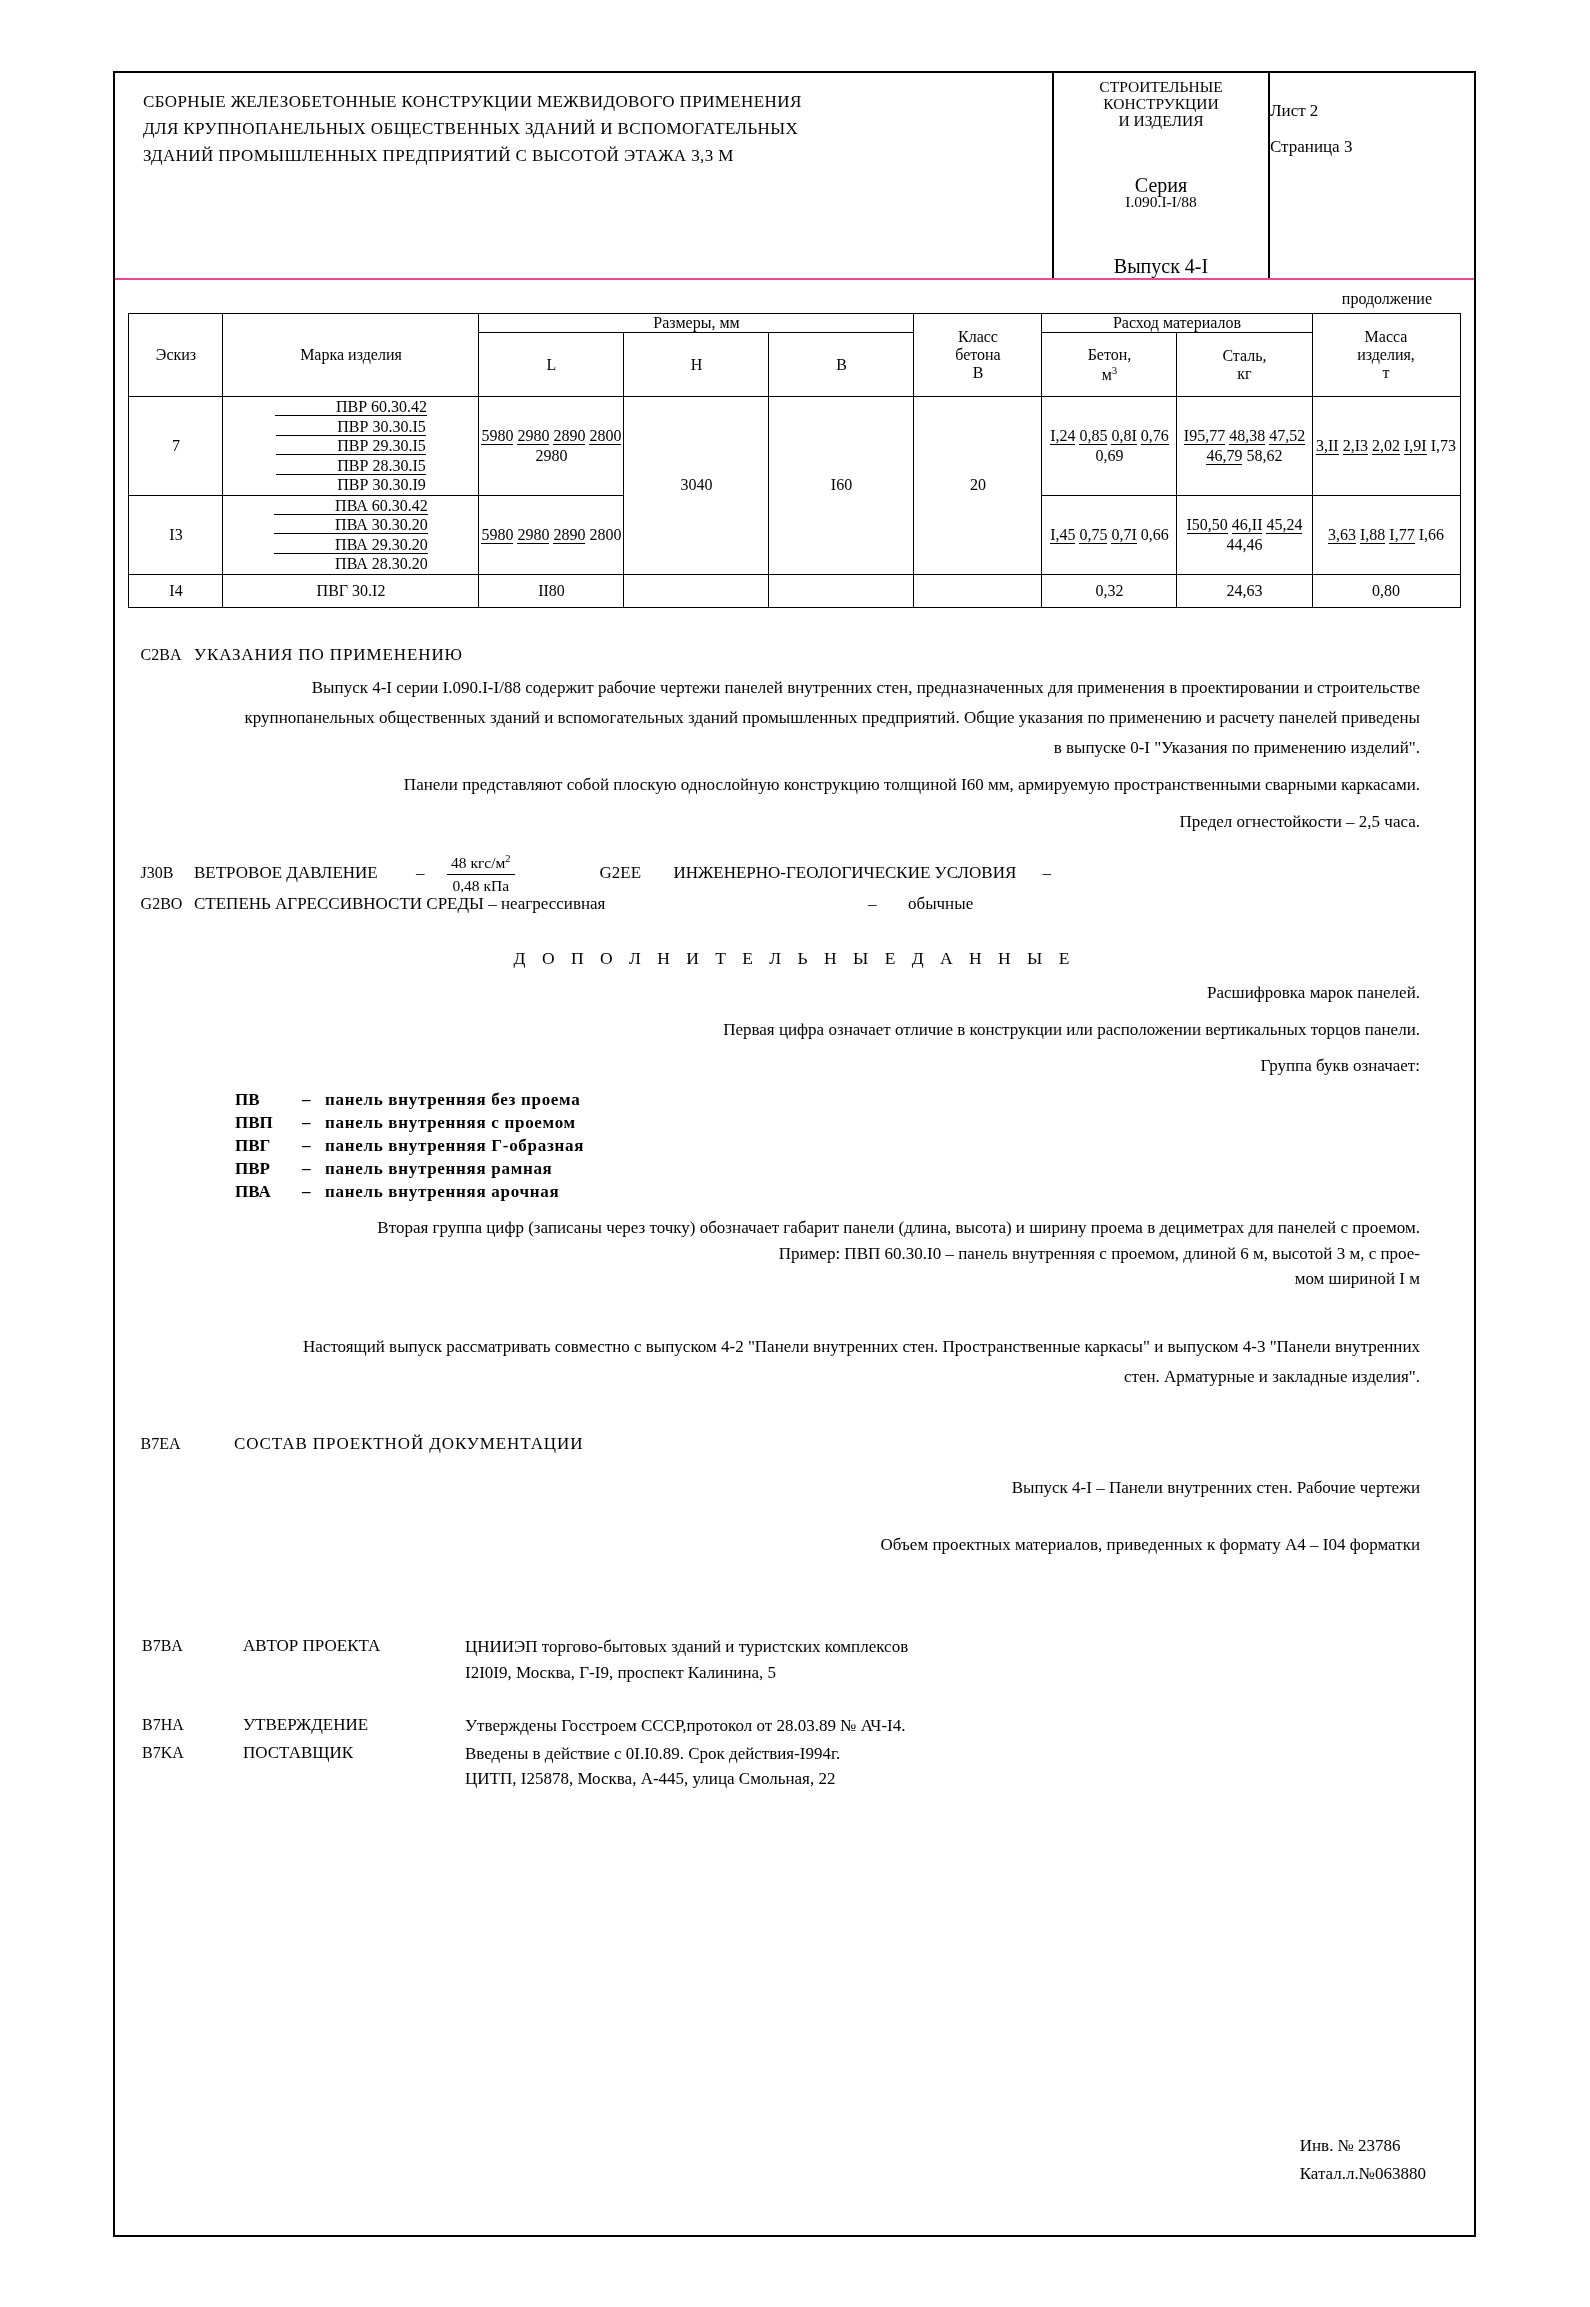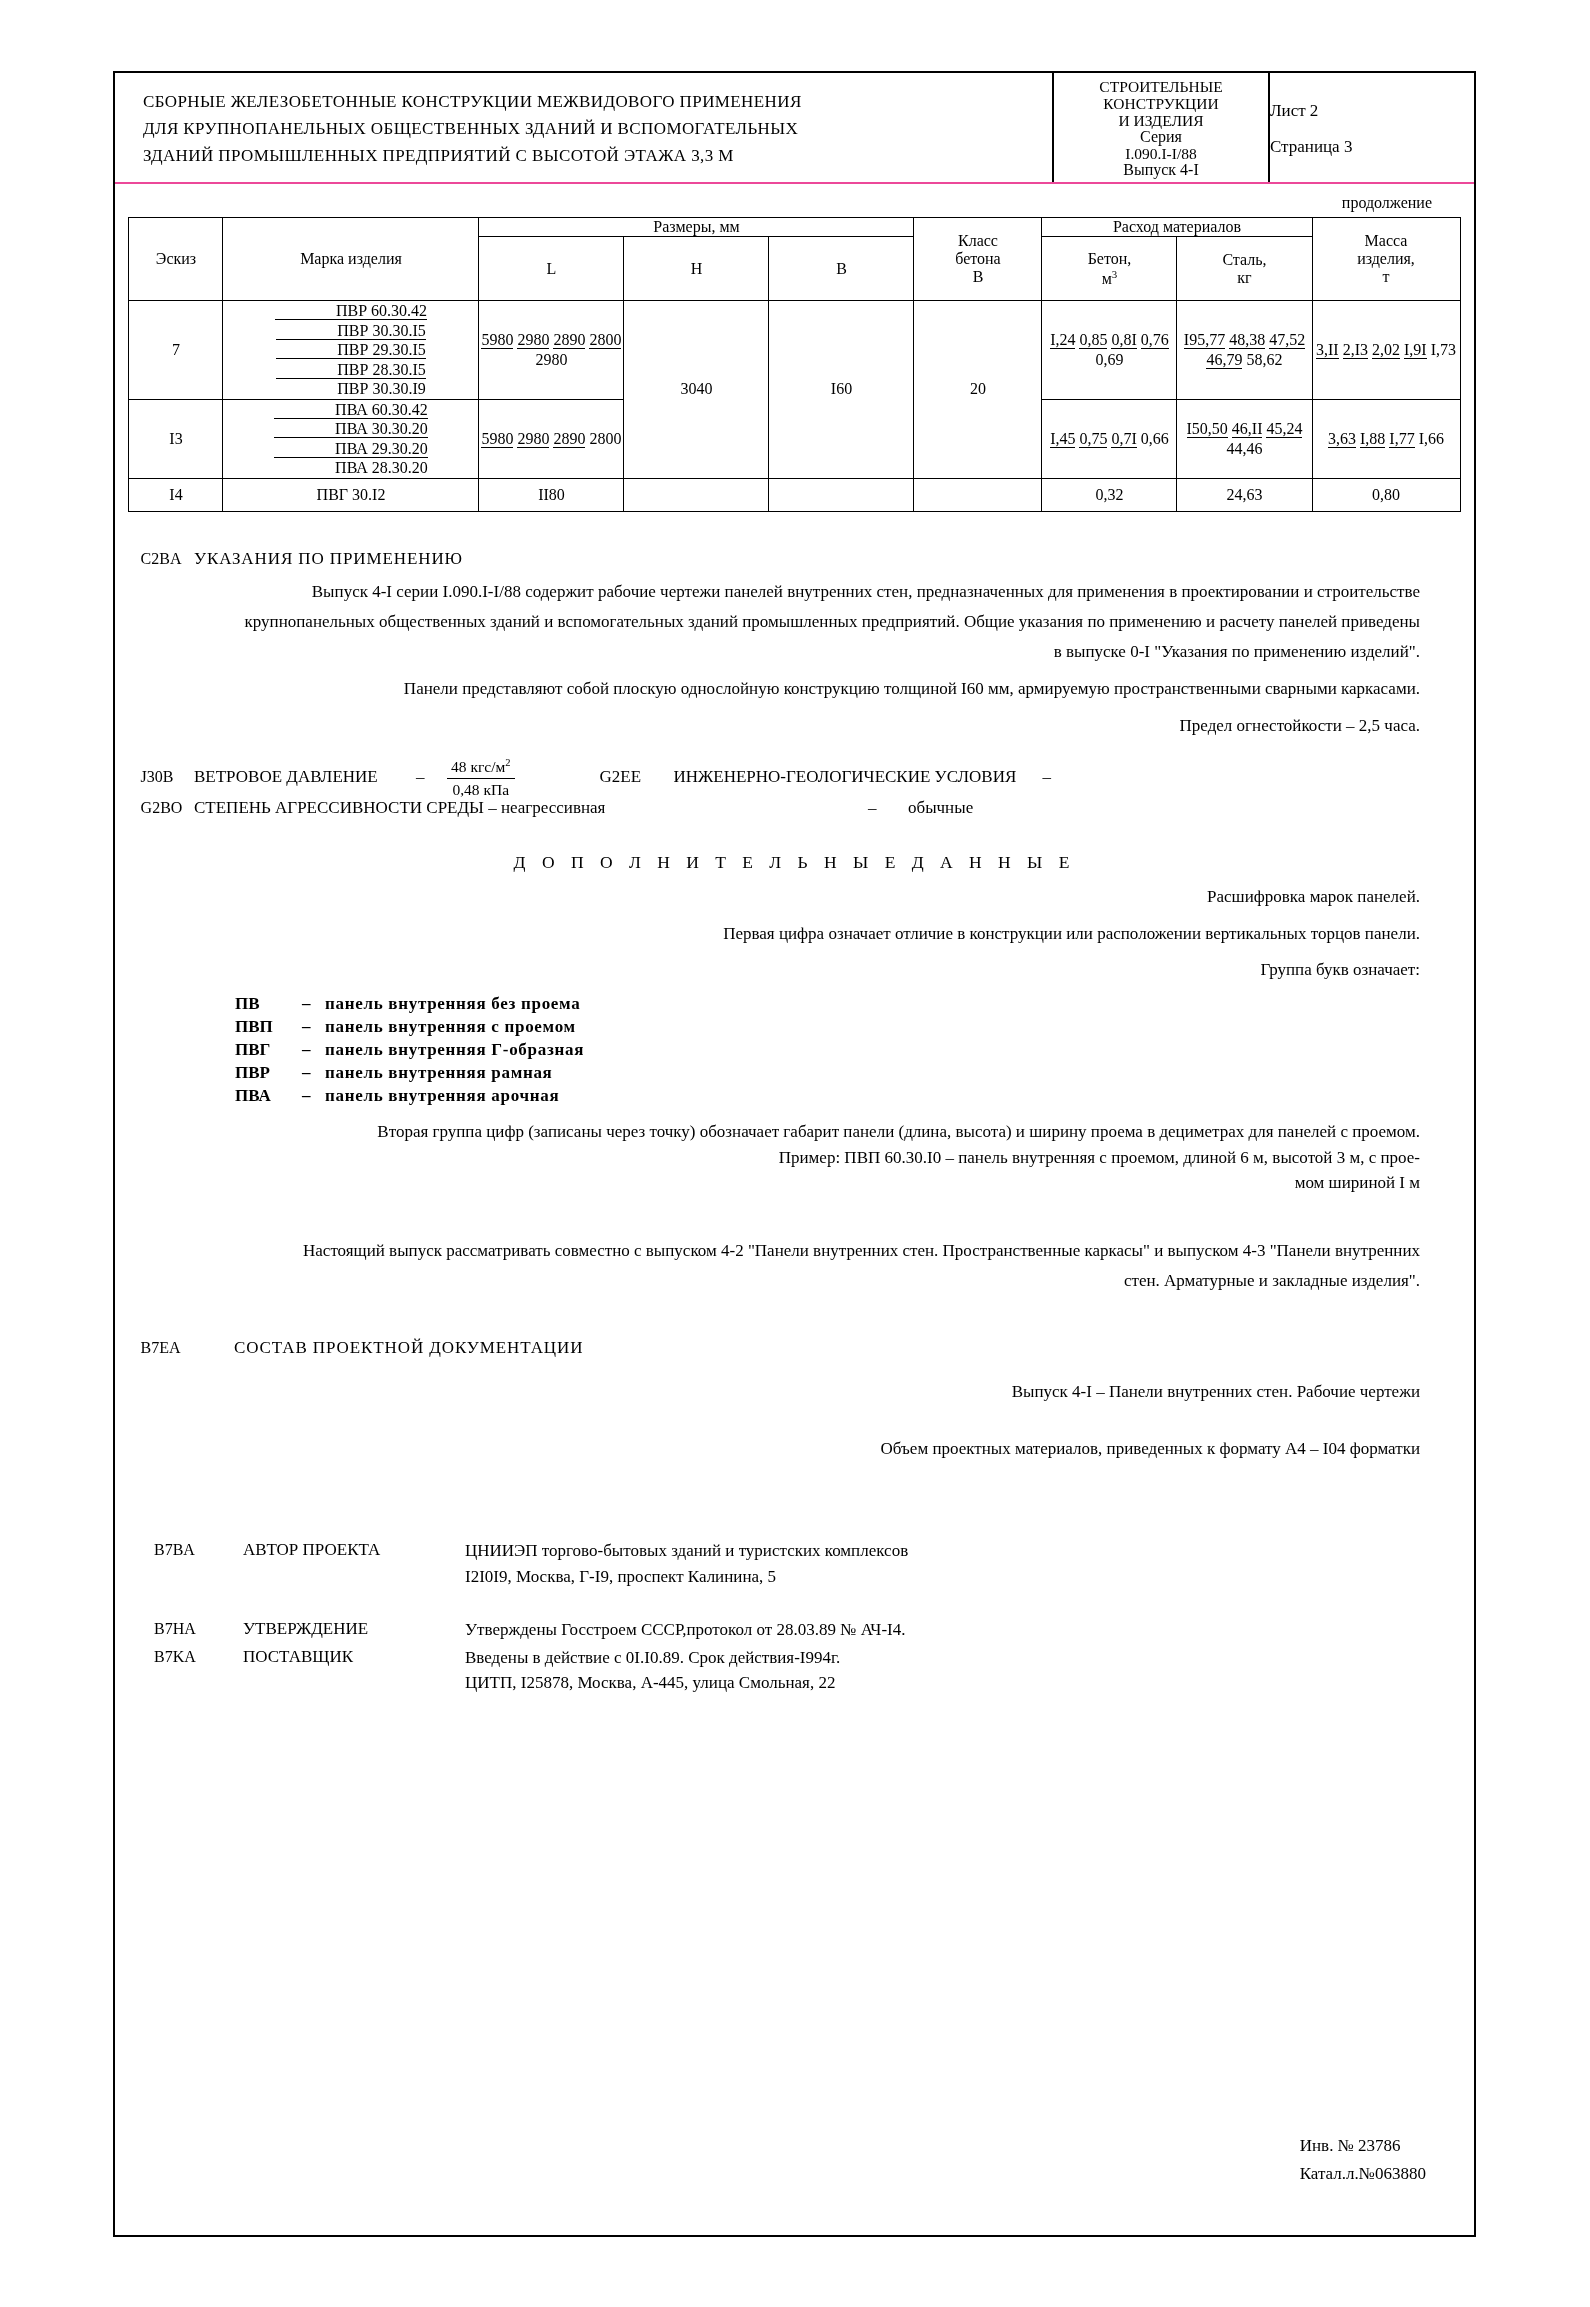--- a/index.html
+++ b/index.html
@@ -53,22 +53,23 @@
     text-align: center;
     padding: 5.4px 2.7px 4px 2.7px;
     box-sizing: border-box;
   }
   .header-series div {
     font-size: 15.5px;
     line-height: 17px;
     white-space: nowrap;
   }
   .header-series .sm {
-    font-size: 16px;
+    font-size: 20px;
     line-height: 16px;
+    margin-top: 48px;
   }
   .header-sheet {
     width: 206px;
     border-left: 2px solid #000;
     box-sizing: border-box;
     padding: 20px 0 0 0;
   }
   .header-sheet div {
     font-size: 17px;
     line-height: 36px;
@@ -166,21 +167,21 @@
   .legend {
     padding-left: 120px;
     line-height: 23px;
   }
   .legend .lr { display: flex; font-weight: bold; }
   .legend .abbr { width: 67px; flex: 0 0 67px; }
   .legend .dsh { width: 23px; flex: 0 0 23px; }
   .legend .desc { flex: 1 1 auto; letter-spacing: 0.7px; }
 
   .doc-row { display: flex; align-items: flex-start; margin-top: 15px; }
-  .doc-code { width: 128px; flex: 0 0 128px; padding-left: 39px; font-size: 16px; box-sizing: border-box;}
+  .doc-code { width: 128px; flex: 0 0 128px; padding-left: 27px; font-size: 16px; box-sizing: border-box;}
   .doc-label { width: 222px; flex: 0 0 222px; font-size: 17px; }
   .doc-val { flex: 1 1 auto; font-size: 17px; line-height: 25.6px; }
 
   .inv {
     position: absolute;
     right: 48px;
     bottom: 47px;
     font-size: 17px;
     line-height: 28px;
     text-align: left;

